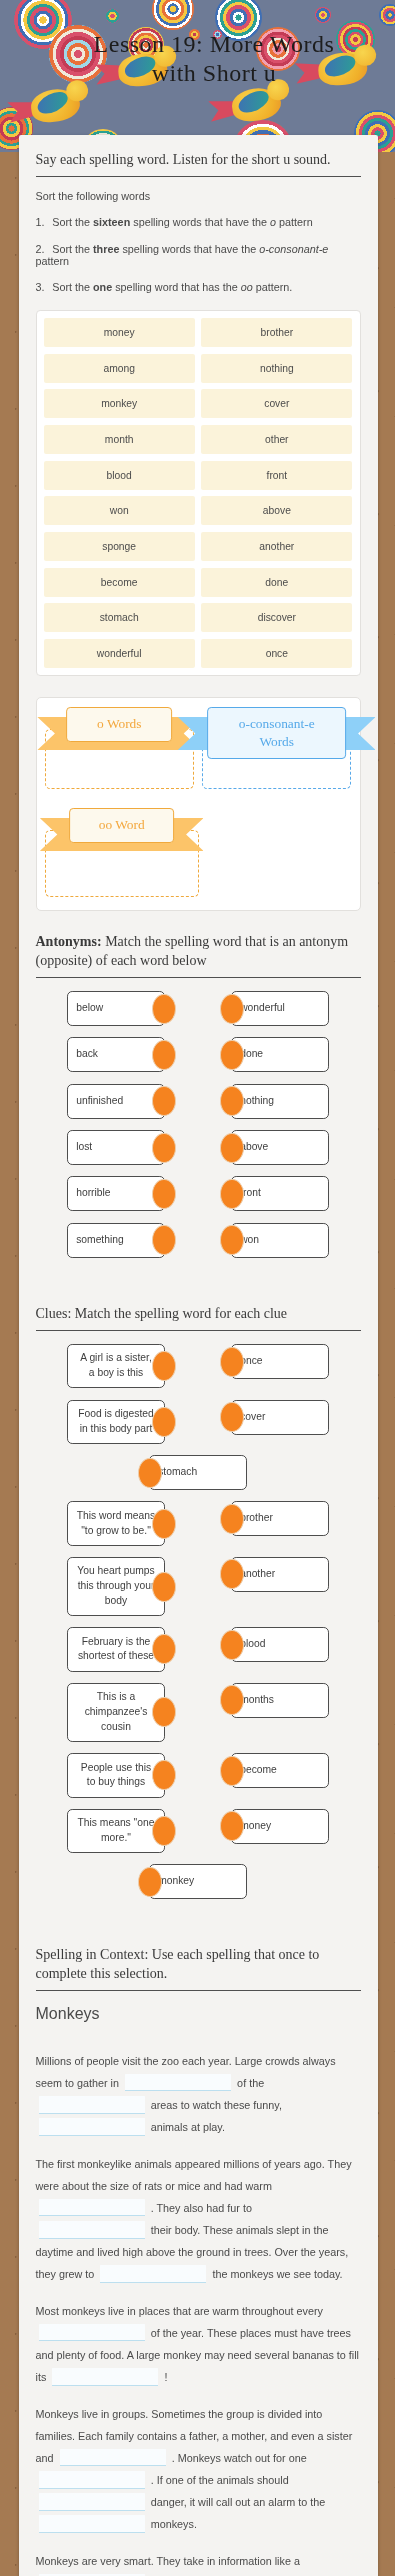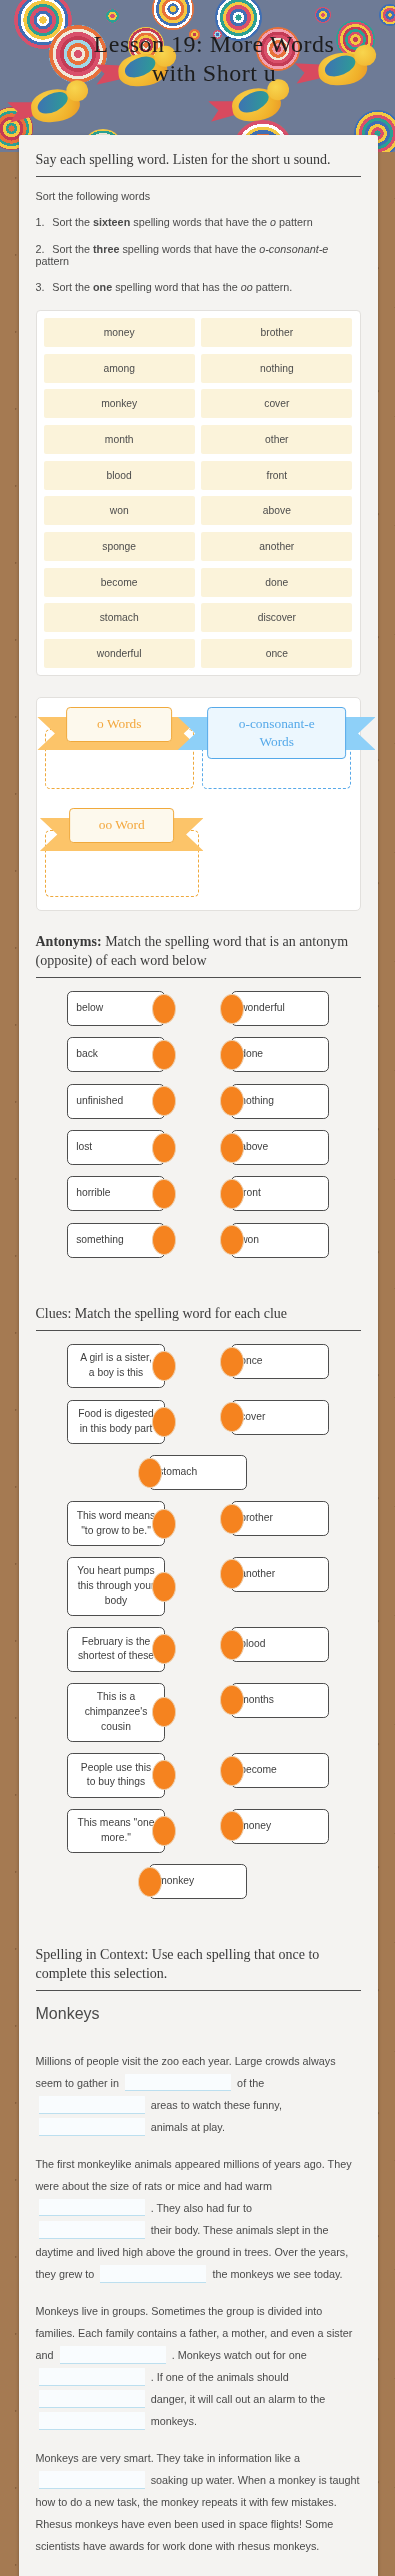--- a/index.html
+++ b/index.html
@@ -376,19 +376,20 @@
       </div>
   </section>
 
   <section class="sec">
     <h2 class="hand">Spelling in Context: Use each spelling that once to complete this selection.</h2>
     <hr class="rule">
     <p class="passage-title">Monkeys</p>
     <div class="passage" id="passage">
         <p>Millions of people visit the zoo each year. Large crowds always seem to gather in <span class="blank"></span> of the <span class="blank"></span> areas to watch these funny, <span class="blank"></span> animals at play.</p>
         <p>The first monkeylike animals appeared millions of years ago. They were about the size of rats or mice and had warm <span class="blank"></span> . They also had fur to <span class="blank"></span> their body. These animals slept in the daytime and lived high above the ground in trees. Over the years, they grew to <span class="blank"></span> the monkeys we see today.</p>
+        <p>Most monkeys live in places that are warm throughout every <span class="blank"></span> of the year. These places must have trees and plenty of food. A large monkey may need several bananas to fill its <span class="blank"></span> !</p>
         <p>Monkeys live in groups. Sometimes the group is divided into families. Each family contains a father, a mother, and even a sister and <span class="blank"></span> . Monkeys watch out for one <span class="blank"></span> . If one of the animals should <span class="blank"></span> danger, it will call out an alarm to the <span class="blank"></span> monkeys.</p>
         <p>Monkeys are very smart. They take in information like a <span class="blank"></span> soaking up water. When a monkey is taught how to do a new task, the monkey repeats it with few mistakes. Rhesus monkeys have even been used in space flights! Some scientists have  awards for work done with rhesus monkeys.</p>
       </div>
   </section>
 
 </div>
 
 
 </body></html>

